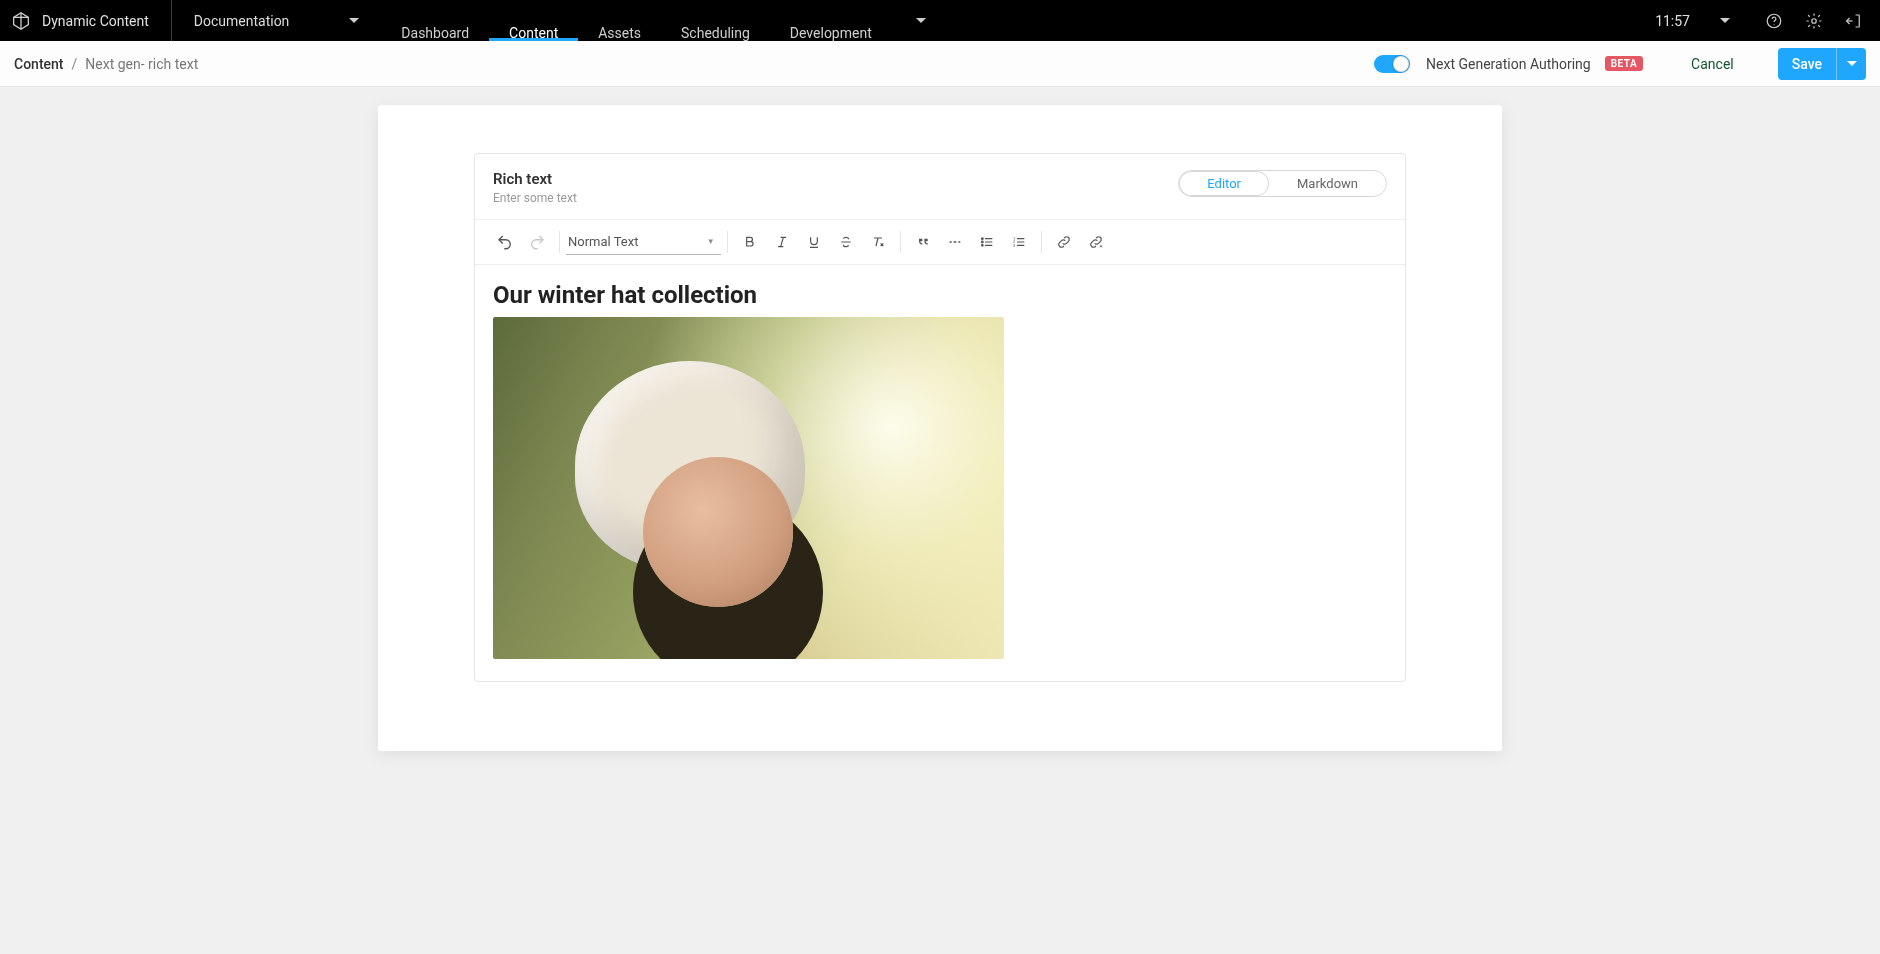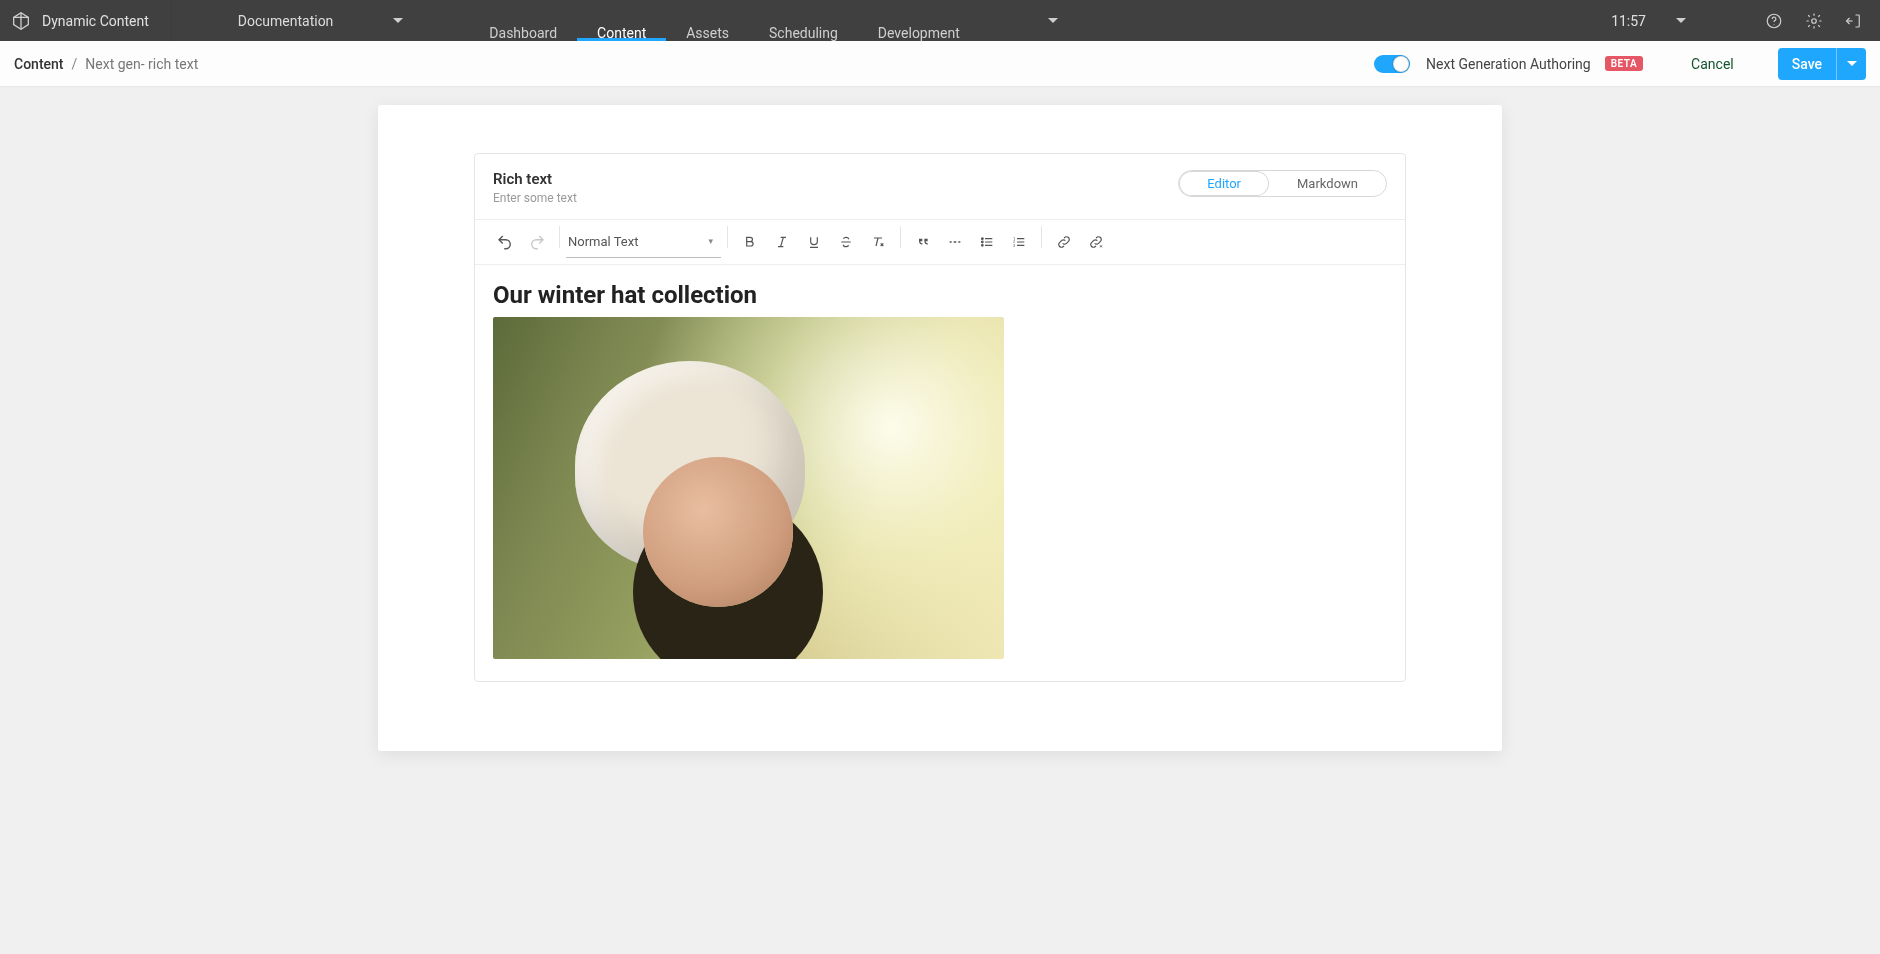--- a/index.html
+++ b/index.html
@@ -6,25 +6,24 @@
   html, body { height: 100%; }
   body {
     font-family: -apple-system, BlinkMacSystemFont, "Segoe UI", Roboto, Helvetica, Arial, sans-serif;
     background: #f0f0f0;
     color: #222;
     font-size: 14px;
   }
   
   .topbar {
     height: 41px;
-    background: #404040;
+    background: #000000;
     display: flex;
     align-items: stretch;
     color: #cfcfcf;
-    gap: 44px;
   }
   .brand {
     display: flex;
     align-items: center;
     gap: 10px;
     padding: 0 22px 0 10px;
     border-right: 1px solid #3a3d40;
   }
   .brand .logo {
     width: 22px; height: 22px;
@@ -88,21 +87,21 @@
   .editor-sub { font-size:12px; color:#9a9a9a; }
   .mode-switch {
     display:flex; border:1px solid #d7d7d7; border-radius:999px; overflow:hidden; font-size:13px;
   }
   .mode-switch .mode {
     padding:5px 28px; cursor:pointer; color:#666;
   }
   .mode-switch .mode.active { color:#1ea7fd; box-shadow: inset 0 0 0 1px #d7d7d7; border-radius:999px;}
   .toolbar {
     border-top:1px solid #eee; border-bottom:1px solid #eee;
-    display:flex; gap:0; padding:6px 14px;
+    display:flex; align-items:center; gap:0; padding:6px 14px;
   }
   .tool-btn { width:32px; height:32px; display:flex; align-items:center; justify-content:center; color:#555; border-radius:4px; cursor:pointer;}
   .tool-btn.disabled { color:#c7c7c7; cursor:default;}
   .tool-sep { width:1px; height:22px; background:#e5e5e5; margin:0 6px; }
   .style-select {
     display:flex; align-items:center; gap:70px; border-bottom:1px solid #bbb;
     color:#555; font-size:13px; padding:4px 8px 5px 2px; min-width:150px; cursor:pointer;
   }
   .style-select .dd-caret { font-size:9px; color:#888; }
 

